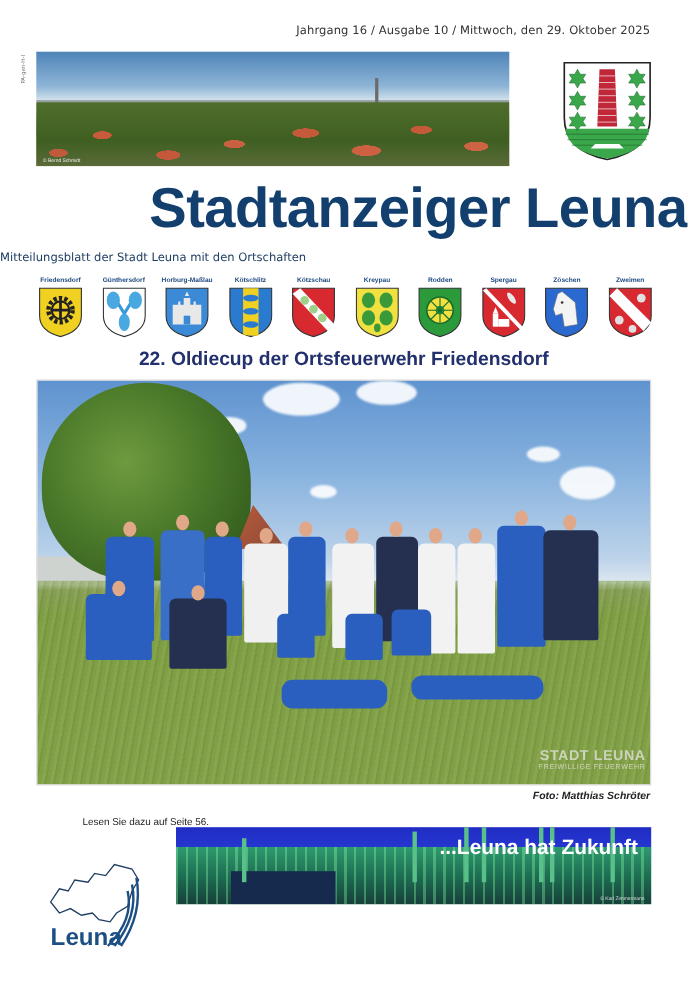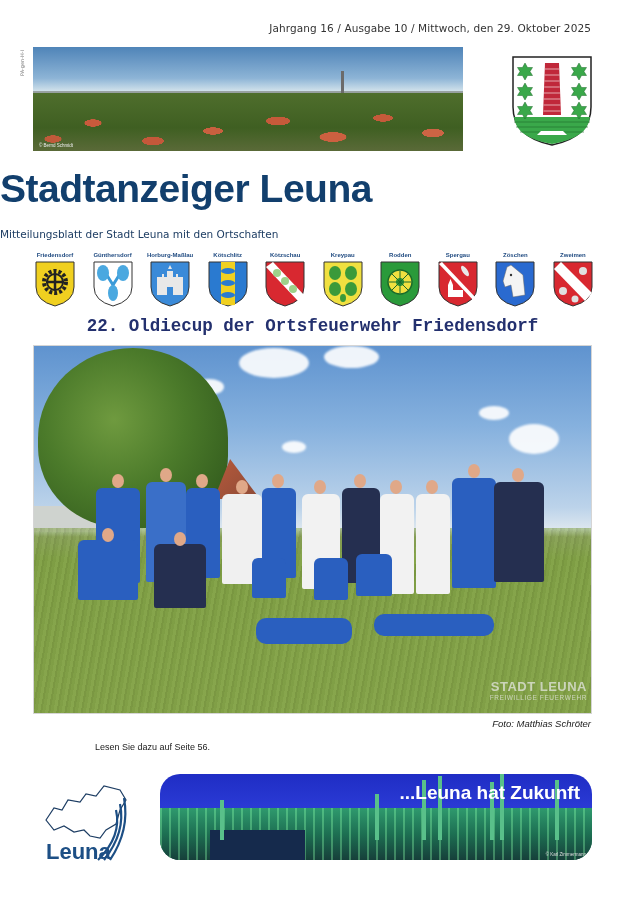--- a/index.html
+++ b/index.html
@@ -49,38 +49,38 @@
       text-shadow: 0 0 2px rgba(0,0,0,0.25);
     }
     .banner-top .credit {
       position: absolute; left: 6px; bottom: 3px; font-size: 4.5px; color: #eee;
     }
 
     
     .main-coa { position: absolute; left: 511px; top: 55px; width: 82px; height: 92px; }
 
     .masthead {
-      position: absolute; left: 0; right: 0; top: 157px; text-align: left;
-      font-family: "Liberation Sans", sans-serif; font-weight: bold; font-size: 39px;
+      position: absolute; left: 0; right: 0; top: 157px; text-align: right;
+      font-family: "Liberation Sans", sans-serif; font-weight: bold; font-size: 51px;
       color: #123f6d; letter-spacing: -0.5px; line-height: 64px;
     }
     .subline {
       position: absolute; left: 0; right: 0; top: 228px; text-align: left;
       font-family: "DejaVu Sans", sans-serif; font-size: 10.5px; color: #1d3d63;
     }
 
     
     .districts { position: absolute; left: 31px; top: 251px; width: 566px; height: 58px; display: flex; justify-content: space-between; }
     .district { width: 48px; display: flex; flex-direction: column; align-items: center; }
     .district .dname { font-size: 6px; font-weight: bold; color: #1f4a80; white-space: nowrap; height: 10px; line-height: 9px; }
     .district svg { width: 40px; height: 46px; }
 
     .headline {
       position: absolute; left: 0; right: 0; top: 316px; text-align: center;
-      font-family: Liberation Mono, monospace; font-weight: bold; font-size: 17.5px; color: #23306e;
+      font-family: Liberation Sans, sans-serif; font-weight: bold; font-size: 17.5px; color: #23306e;
     }
 
     
     .photo {
       position: absolute; left: 33px; top: 345px; width: 559px; height: 369px; overflow: hidden;
       background: linear-gradient(180deg, #5f93cf 0%, #86b1de 22%, #bcd3ea 44%, #dde7ef 50%, #8f9f6a 52%, #7f9f45 58%, #85a34b 100%);
       border: 1px solid #d5d5d5;
     }
     .photo .cloud { position: absolute; background: #ffffff; border-radius: 50%; opacity: 0.9; filter: blur(1px); }
     .photo .tree {
@@ -96,31 +96,30 @@
     .photo .watermark {
       position: absolute; right: 4px; bottom: 12px; text-align: right;
       color: rgba(235,235,235,0.7); font-weight: bold; font-size: 13px; letter-spacing: 0.5px;
     }
     .photo .watermark .sub { display: block; font-size: 6.5px; letter-spacing: 0.6px; font-weight: normal; }
 
     .person { position: absolute; border-radius: 6px 6px 2px 2px; }
     .head { position: absolute; width: 12px; height: 14px; border-radius: 50%; background: #e0a888; }
 
     .photo-credit {
-      position: absolute; right: 34px; top: 718px; font-size: 9.5px; font-style: italic; color: #222;
-    }
-    .readmore { position: absolute; left: 47px; top: 742px; font-size: 9px; color: #222; padding-left: 48px; }
+      position: absolute; right: 34px; top: 718px; font-size: 9.5px; font-style: italic; color: #222; font-weight: bold;
+    }
+    .readmore { position: absolute; left: 27px; top: 742px; font-size: 9px; color: #222; padding-left: 48px; }
 
     
     .leuna-logo { position: absolute; left: 40px; top: 780px; width: 94px; height: 86px; }
 
     .banner-bottom {
-      position: absolute; left: 160px; top: 774px; width: 432px; height: 86px; overflow: hidden;
+      position: absolute; left: 160px; top: 752px; width: 432px; height: 70px; overflow: hidden;
       background: linear-gradient(180deg, #1f2dc4 0%, #2a3ad5 38%, #2c44c9 48%, #1d6a7a 55%, #2a8e67 70%, #1e5a4a 100%);
-      border-radius: 20px;
     }
     .banner-bottom .plant {
       position: absolute; left: 0; right: 0; bottom: 0; height: 52px;
       background:
         repeating-linear-gradient(90deg, rgba(140,255,170,0.35) 0 2px, transparent 2px 9px),
         linear-gradient(180deg, #2f9a6e 0%, #1d6f52 50%, #163f3a 100%);
     }
     .banner-bottom .tower { position: absolute; bottom: 20px; width: 4px; background: #59c08a; }
     .banner-bottom .water { position: absolute; left: 50px; bottom: 0; width: 95px; height: 30px; background: #152a4c; }
     .banner-bottom .tag {

